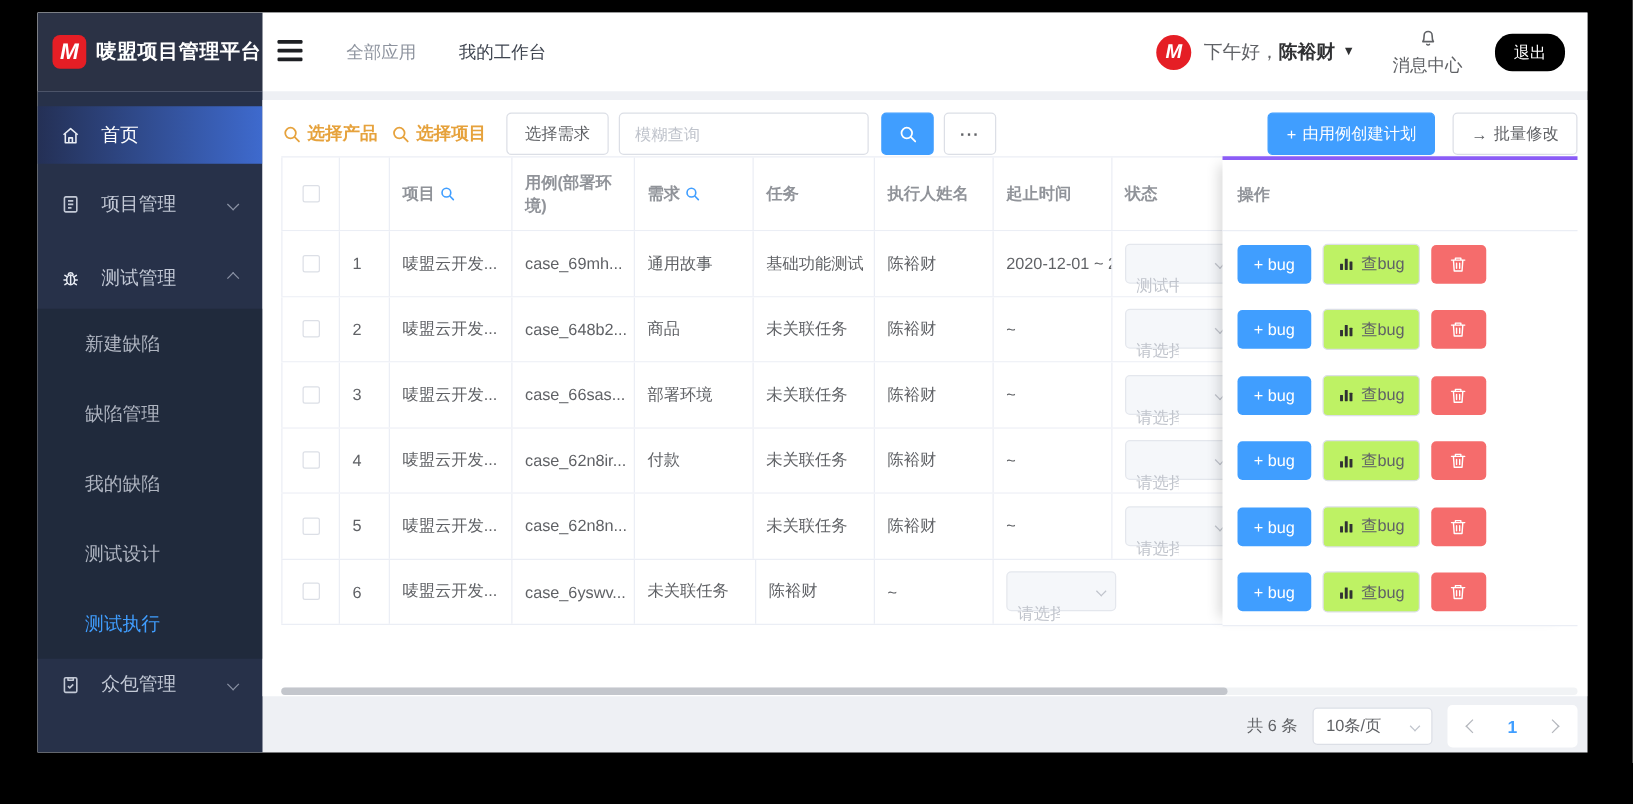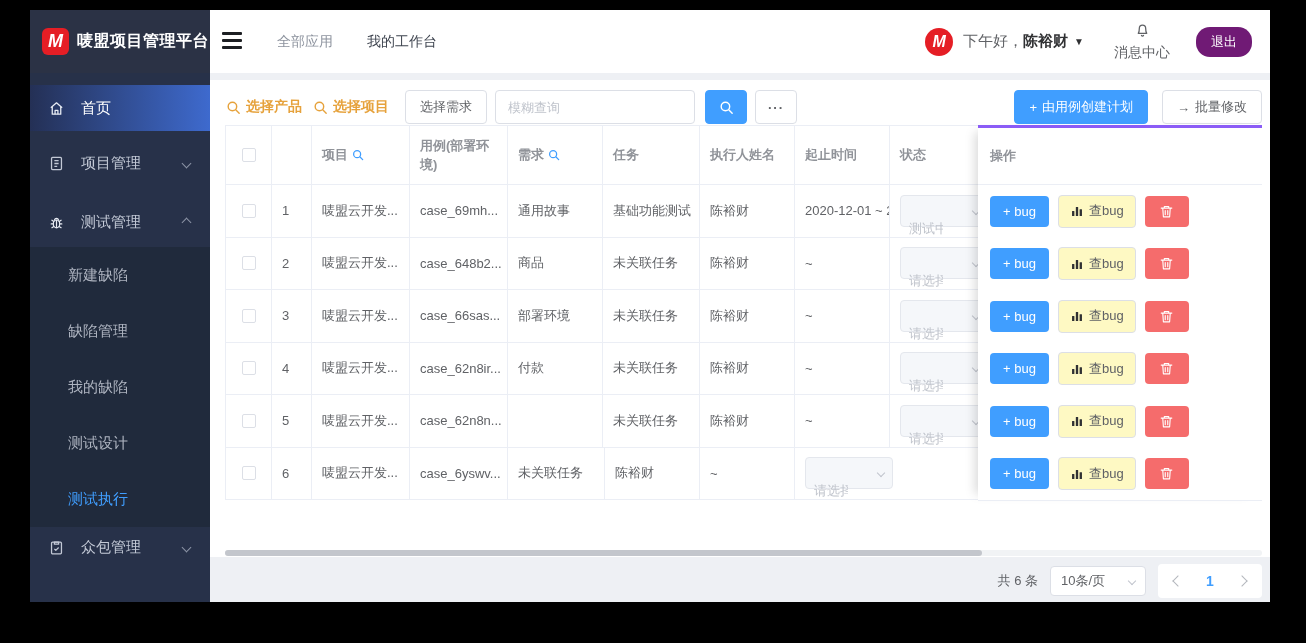--- a/index.html
+++ b/index.html
@@ -15,21 +15,21 @@
   .hamburger i { display:block; height:2.5px; background:#1d1f23; margin-bottom:4.5px; border-radius:1px; }
   .topnav { position:absolute; left:247px; top:0; height:63px; display:flex; align-items:center; gap:34px; font-size:14px; }
   .topnav .nav1 { color:#8d939e; }
   .topnav .nav2 { color:#3f4550; }
   .top-right { position:absolute; right:18px; top:0; height:63px; display:flex; align-items:center; }
   .avatar { width:28px; height:28px; border-radius:50%; background:#e51e25; color:#fff; font-weight:bold; font-style:italic; font-size:16px; display:flex; align-items:center; justify-content:center; }
   .greet { margin-left:10px; font-size:15px; color:#606266; }
   .uname { font-weight:bold; color:#303133; }
   .caret-down { display:inline-block; margin-left:6px; font-size:10px; color:#303133; }
   .msg { display:flex; align-items:center; margin-left:30px; color:#606266; font-size:14px; gap:5px;flex-direction:column; }
-  .logout-btn { margin-left:26px; background:#701a75; color:#fff; font-size:13px; border:none; border-radius:14px; padding:6px 15px; cursor:pointer; }
+  .logout-btn { margin-left:26px; background:#000000; color:#fff; font-size:13px; border:none; border-radius:14px; padding:6px 15px; cursor:pointer; }
 
   
   .sidebar { position:absolute; left:0; top:63px; width:180px; height:529px; background:#273149; }
   .side-item { position:absolute; left:0; width:180px; height:46px; display:flex; align-items:center; padding-left:18px; color:#c3c9d6; font-size:15px; cursor:pointer; }
   .side-item .lbl { margin-left:16px; }
   .side-item .chev { margin-left:auto; margin-right:20px; }
   .item-home { top:12px; background:linear-gradient(90deg,#243055,#3e6ace); color:#fff; }
   .item-proj { top:67px; }
   .item-test { top:126px; }
   .submenu { position:absolute; top:174px; left:0; width:180px; height:280px; background:#202a3c; }
@@ -77,21 +77,21 @@
   .status-select .txt { max-width:34px; overflow:hidden; white-space:nowrap;margin-top:36px; }
   .status-select .chev { margin-left:auto; border-color:#c0c4cc; width:6px; height:6px; }
   .srch-ic { flex:none; }
 
   
   .actions-panel { position:absolute; right:8px; top:45px; width:284px; background:#fff; z-index:3; box-shadow:-10px 0 10px -7px rgba(0,0,0,.15); }
   .actions-head { height:60px; display:flex; align-items:center; padding-left:12px; font-size:13px; color:#909399; font-weight:bold; border-top:3px solid #8b5cf6; border-bottom:1px solid #ebeef5; }
   .action-row { height:52.5px; display:flex; align-items:center; gap:9px; padding-left:12px; }
   .actions-body { border-bottom:1px solid #ebeef5; }
   .abtn-add { height:31px; padding:0 13px; background:#409eff; color:#fff; border:none; border-radius:4px; font-size:13px; cursor:pointer; }
-  .abtn-view { height:33px; padding:0 11px; background:#fef9c3; color:#606266; border:1px solid #dcdfe6; border-radius:4px; font-size:13px; cursor:pointer; display:inline-flex; align-items:center; gap:5px; }
+  .abtn-view { height:33px; padding:0 11px; background:#bef264; color:#606266; border:1px solid #dcdfe6; border-radius:4px; font-size:13px; cursor:pointer; display:inline-flex; align-items:center; gap:5px; }
   .abtn-del { height:31px; width:44px; background:#f56c6c; border:none; border-radius:4px; cursor:pointer; display:inline-flex; align-items:center; justify-content:center; }
 
   
   .hscroll { position:absolute; left:15px; right:8px; bottom:1px; height:6px; background:#f1f3f5; border-radius:3px; }
   .hscroll .thumb { position:absolute; left:0; top:0; height:6px; width:73%; background:#c3c6cc; border-radius:3px; cursor:grab; }
 
   
   .pagination { position:absolute; right:8px; top:556px; height:30px; display:flex; align-items:center; gap:12px; }
   .total-txt { font-size:13px; color:#606266; }
   .size-select { width:96px; height:30px; background:#fff; border:1px solid #dcdfe6; border-radius:4px; display:flex; align-items:center; padding:0 10px; font-size:13px; color:#606266; cursor:pointer; }

